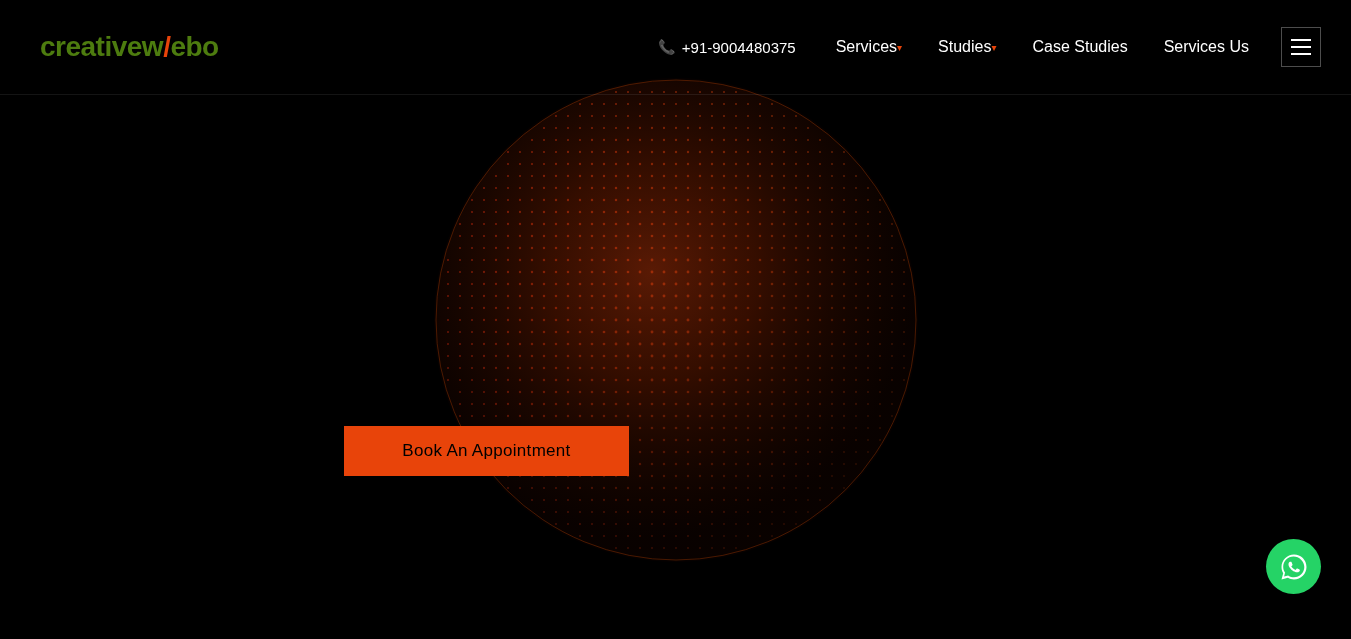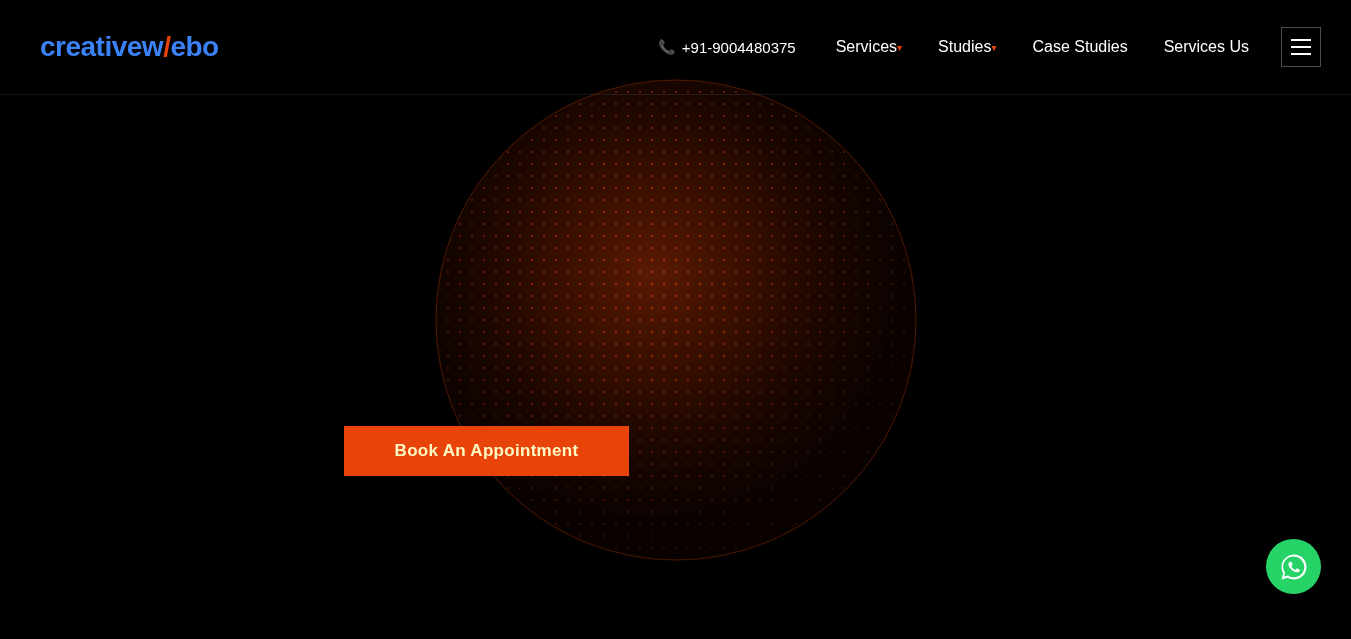--- a/index.html
+++ b/index.html
@@ -38,21 +38,21 @@
       border-bottom: 1px solid rgba(255,255,255,0.08);
     }
 
     .logo {
       font-size: 28px;
       font-weight: 700;
       color: #fff;
       letter-spacing: -0.5px;
     }
     .logo span {
-      color: #3b82f6;
+      color: #4d7c0f;
     }
 
     nav {
       display: flex;
       align-items: center;
       gap: 8px;
     }
 
     .nav-phone {
       display: flex;
@@ -127,23 +127,23 @@
     }
 
     
     .book-btn {
       position: absolute;
       left: 344px;
       top: 426px;
       width: 285px;
       height: 50px;
       background: #e8440a;
-      color: #fef9c3;
+      color: #000000;
       font-size: 17px;
-      font-weight: 700;
+      font-weight: 400;
       border: none;
       cursor: pointer;
       letter-spacing: 0.3px;
       display: flex;
       align-items: center;
       justify-content: center;
     }
 
     
     .whatsapp-btn {

